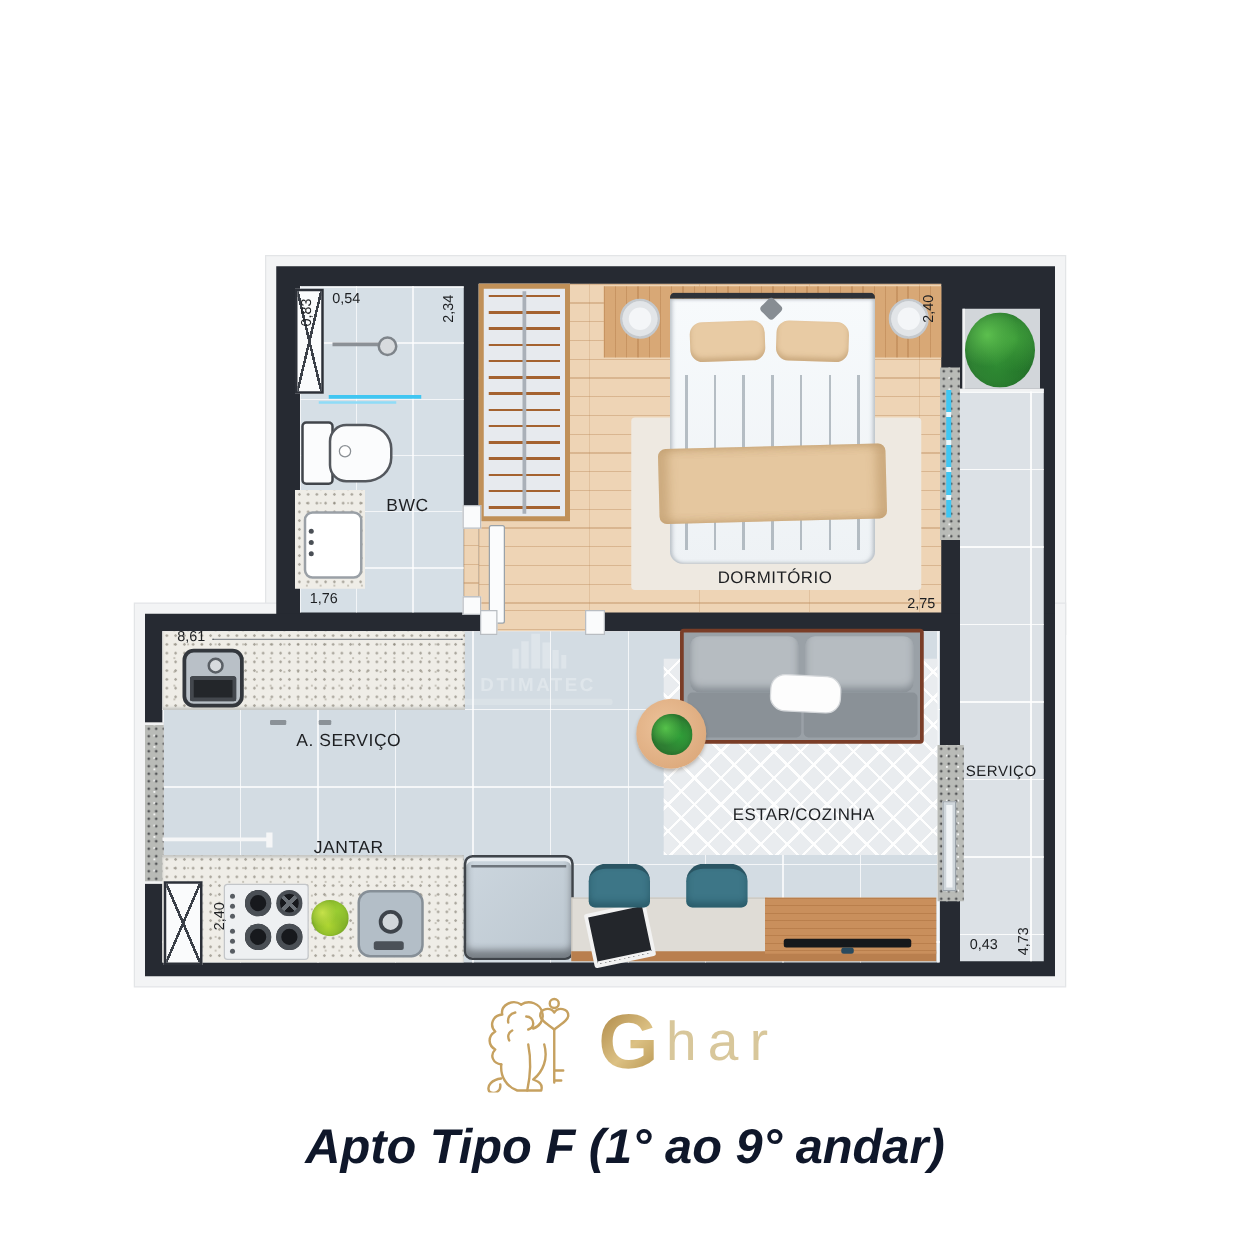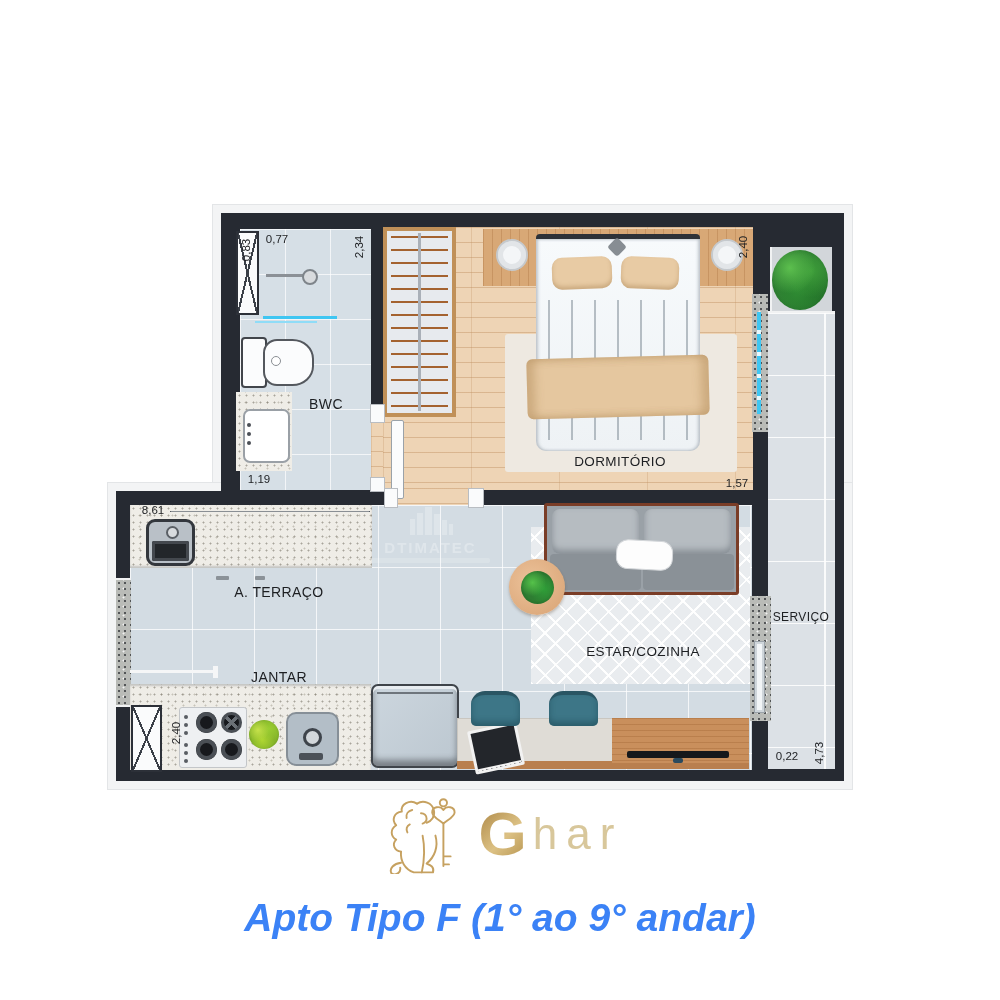--- a/index.html
+++ b/index.html
@@ -39,21 +39,21 @@
   .dim{font-size:11.5px;color:#1d1f22;white-space:nowrap;text-align:center;}
   .v{transform:rotate(-90deg);}
   
   .round{border-radius:50%;}
   .watermark{opacity:.5;color:rgba(255,255,255,.55);text-align:center;}
   .wm-text{font-size:15px;font-weight:bold;letter-spacing:2px;color:rgba(255,255,255,.55);}
   .wm-bar{height:5px;background:rgba(255,255,255,.35);margin-top:2px;border-radius:2px;}
   .diamond-rug{background-color:#e9ecef;background-image:
       repeating-linear-gradient(45deg, rgba(255,255,255,.95) 0 2px, transparent 2px 15px),
       repeating-linear-gradient(-45deg, rgba(255,255,255,.95) 0 2px, transparent 2px 15px);}
-  .title{font-size:39px;font-weight:800;font-style:italic;color:#3b82f6;text-align:center;letter-spacing:0px;}
+  .title{font-size:39px;font-weight:800;font-style:italic;color:#0f172a;text-align:center;letter-spacing:0px;}
   .logo-g{font-size:62px;font-weight:700;color:#b9934e;line-height:1;
       background:linear-gradient(135deg,#a8813f,#dcc184 55%,#b08c46);
       -webkit-background-clip:text;background-clip:text;-webkit-text-fill-color:transparent;}
   .logo-rest{font-size:44px;font-weight:400;color:#d8c79b;letter-spacing:9px;line-height:1;}
 </style>
 </head>
 <body>
 
 <div class="canvas">
 
@@ -184,34 +184,34 @@
         <rect x="38" y="15" width="5" height="15"></rect>
           <rect x="45" y="19" width="4" height="11"></rect>
       </g>
     </svg>
     <div class="wm-text">DTIMATEC</div>
     <div class="wm-bar" style="width:120px;margin-left:12px;"></div>
   </div>
 
   <div class="abs room" style="left:296px;top:396px;width:60px;font-size:14px;">BWC</div>
   <div class="abs room" style="left:550px;top:454px;width:140px;">DORMITÓRIO</div>
-  <div class="abs room" style="left:219px;top:584px;width:120px;font-size:14px;">A. TERRAÇO</div>
+  <div class="abs room" style="left:219px;top:584px;width:120px;font-size:14px;">A. SERVIÇO</div>
   <div class="abs room" style="left:219px;top:669px;width:120px;font-size:14px;">JANTAR</div>
   <div class="abs room" style="left:563px;top:644px;width:160px;">ESTAR/COZINHA</div>
   <div class="abs room" style="left:766px;top:610px;width:70px;font-size:12px;">SERVIÇO</div>
 
   <div class="abs dim v" style="left:230px;top:243px;width:34px;height:14px;">0,83</div>
-  <div class="abs dim" style="left:258px;top:233px;width:38px;">0,77</div>
+  <div class="abs dim" style="left:258px;top:233px;width:38px;">0,54</div>
   <div class="abs dim v" style="left:343px;top:240px;width:34px;height:14px;">2,34</div>
-  <div class="abs dim" style="left:240px;top:473px;width:38px;">1,19</div>
+  <div class="abs dim" style="left:240px;top:473px;width:38px;">1,76</div>
   <div class="abs dim v" style="left:727px;top:240px;width:34px;height:14px;">2,40</div>
-  <div class="abs dim" style="left:718px;top:477px;width:38px;">1,57</div>
+  <div class="abs dim" style="left:718px;top:477px;width:38px;">2,75</div>
   <div class="abs dim" style="left:134px;top:504px;width:38px;">8,61</div>
   <div class="abs dim v" style="left:160px;top:726px;width:34px;height:14px;">2,40</div>
-  <div class="abs dim" style="left:768px;top:750px;width:38px;">0,22</div>
+  <div class="abs dim" style="left:768px;top:750px;width:38px;">0,43</div>
   <div class="abs dim v" style="left:803px;top:746px;width:34px;height:14px;">4,73</div>
 
   <div class="abs" style="left:0;top:792px;width:1000px;height:84px;display:flex;align-items:center;justify-content:center;gap:6px;">
     <svg width="96" height="80" viewBox="0 0 120 100">
       <g fill="none" stroke="#c6a160" stroke-width="2.4" stroke-linecap="round" stroke-linejoin="round">
 
         <path d="M50 12 c-9 -6 -21 1 -19 10 c-10 1 -13 11 -7 17 c-8 5 -7 14 0 18 c-6 6 -2 14 6 15"></path>
         <path d="M50 12 c8 -5 19 -1 21 8 c2 8 -3 14 -9 16"></path>
         <path d="M44 20 c-5 1 -8 5 -7 10 m4 8 c-4 2 -5 6 -3 10"></path>
 

